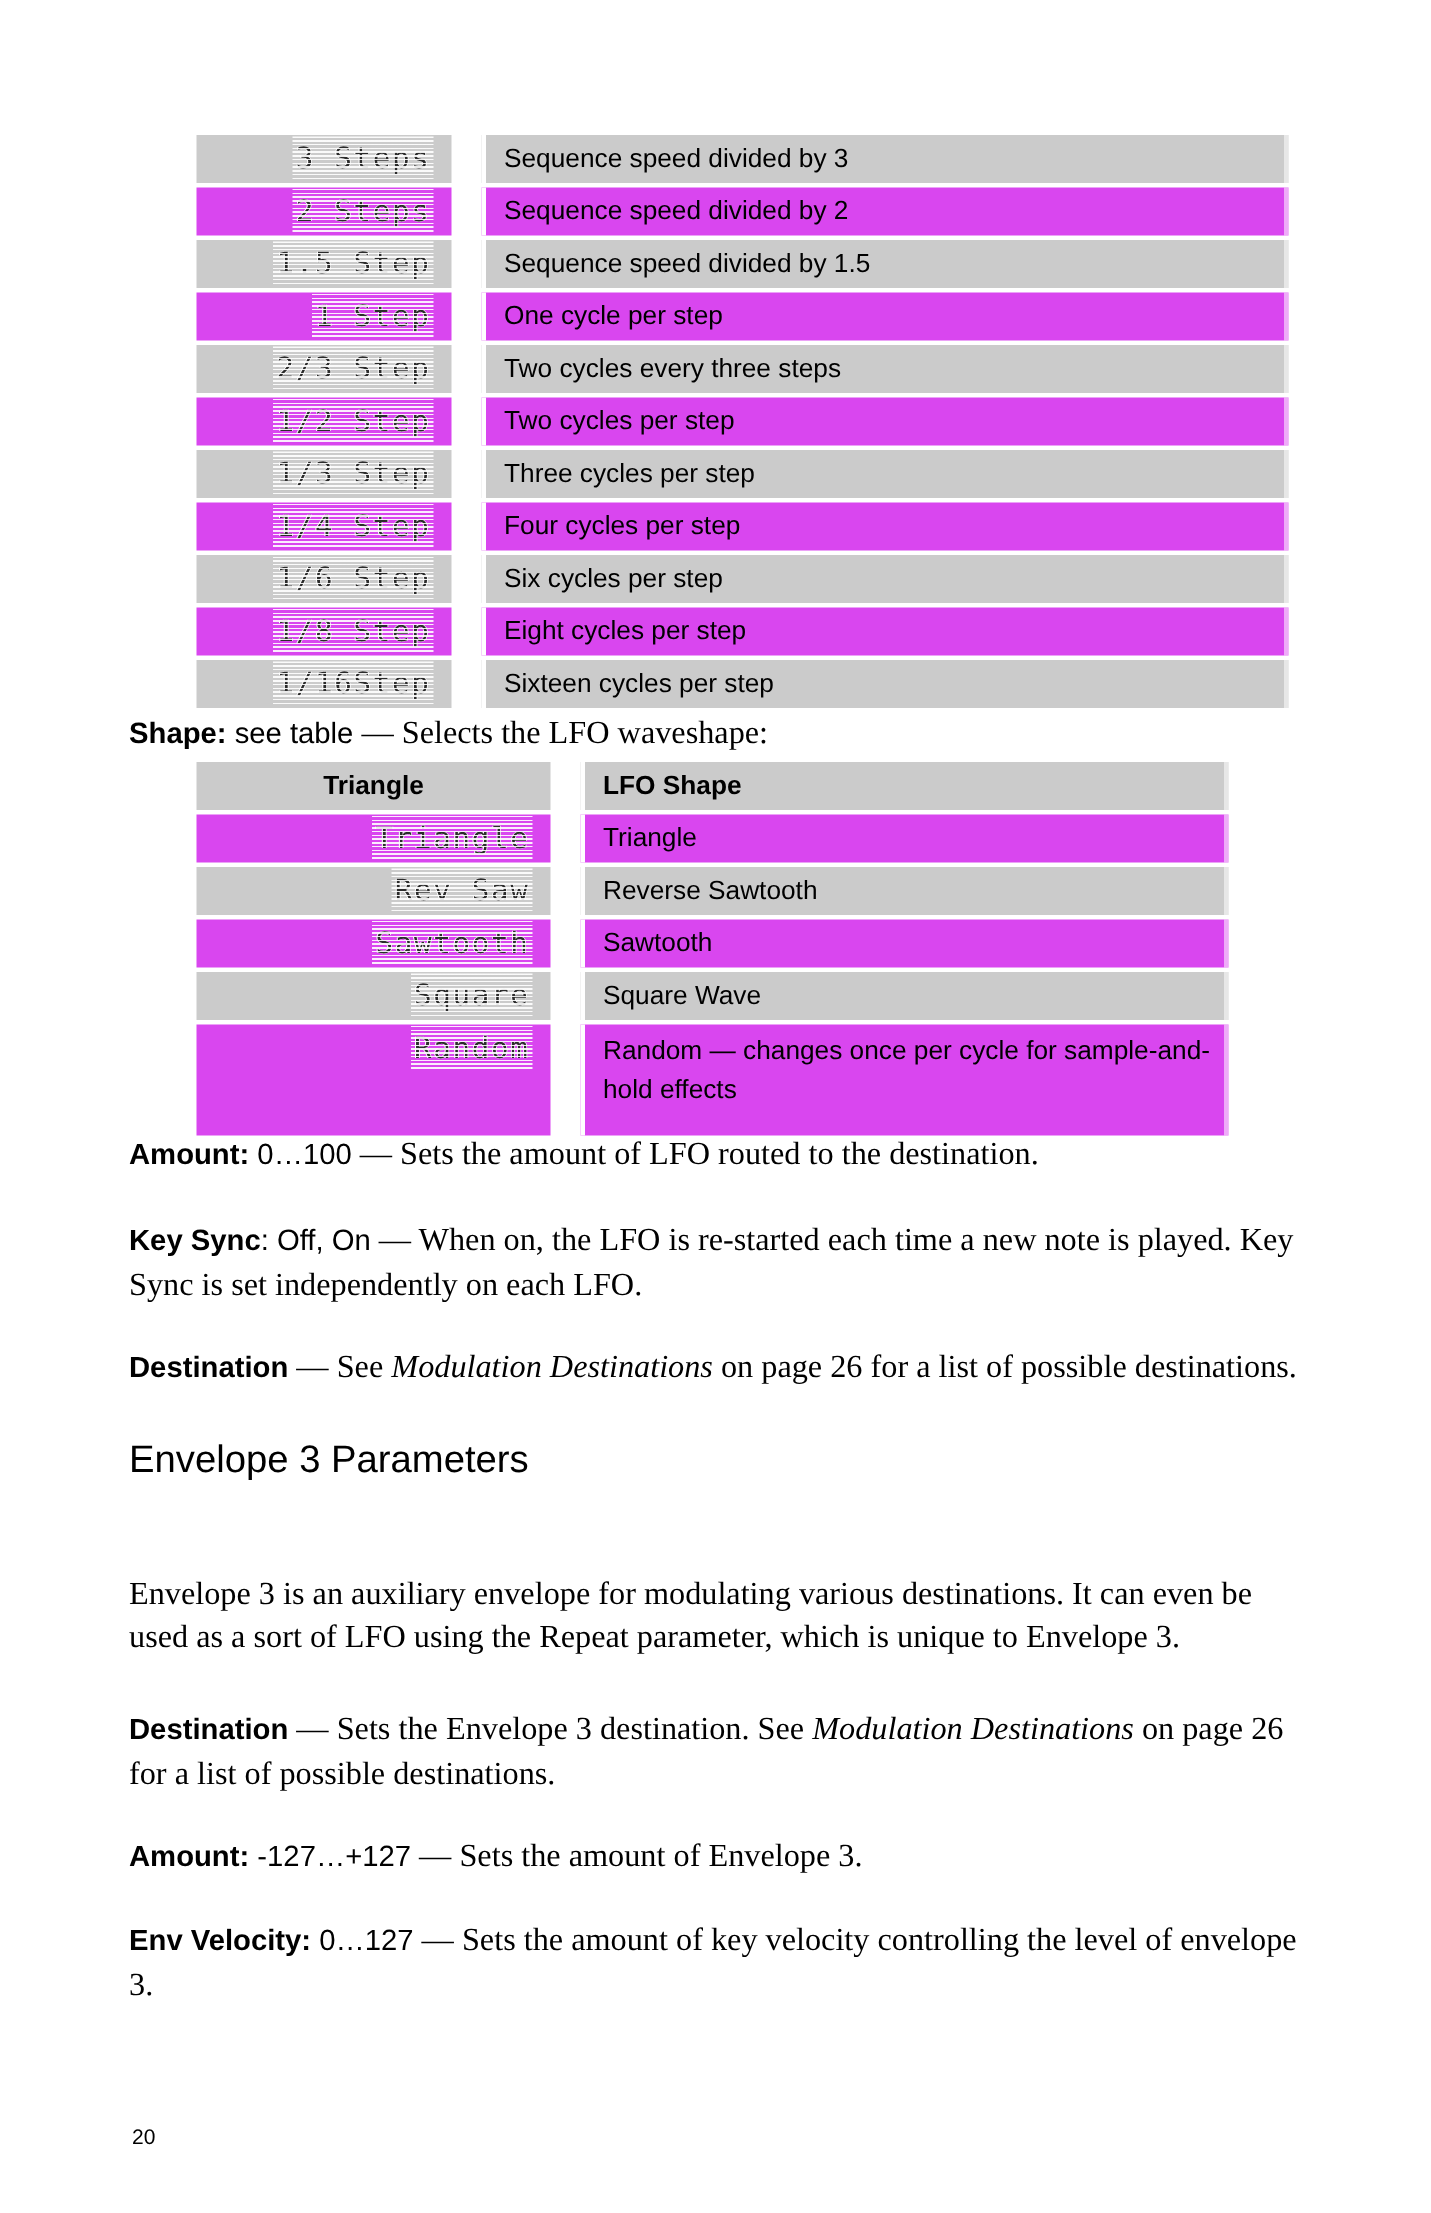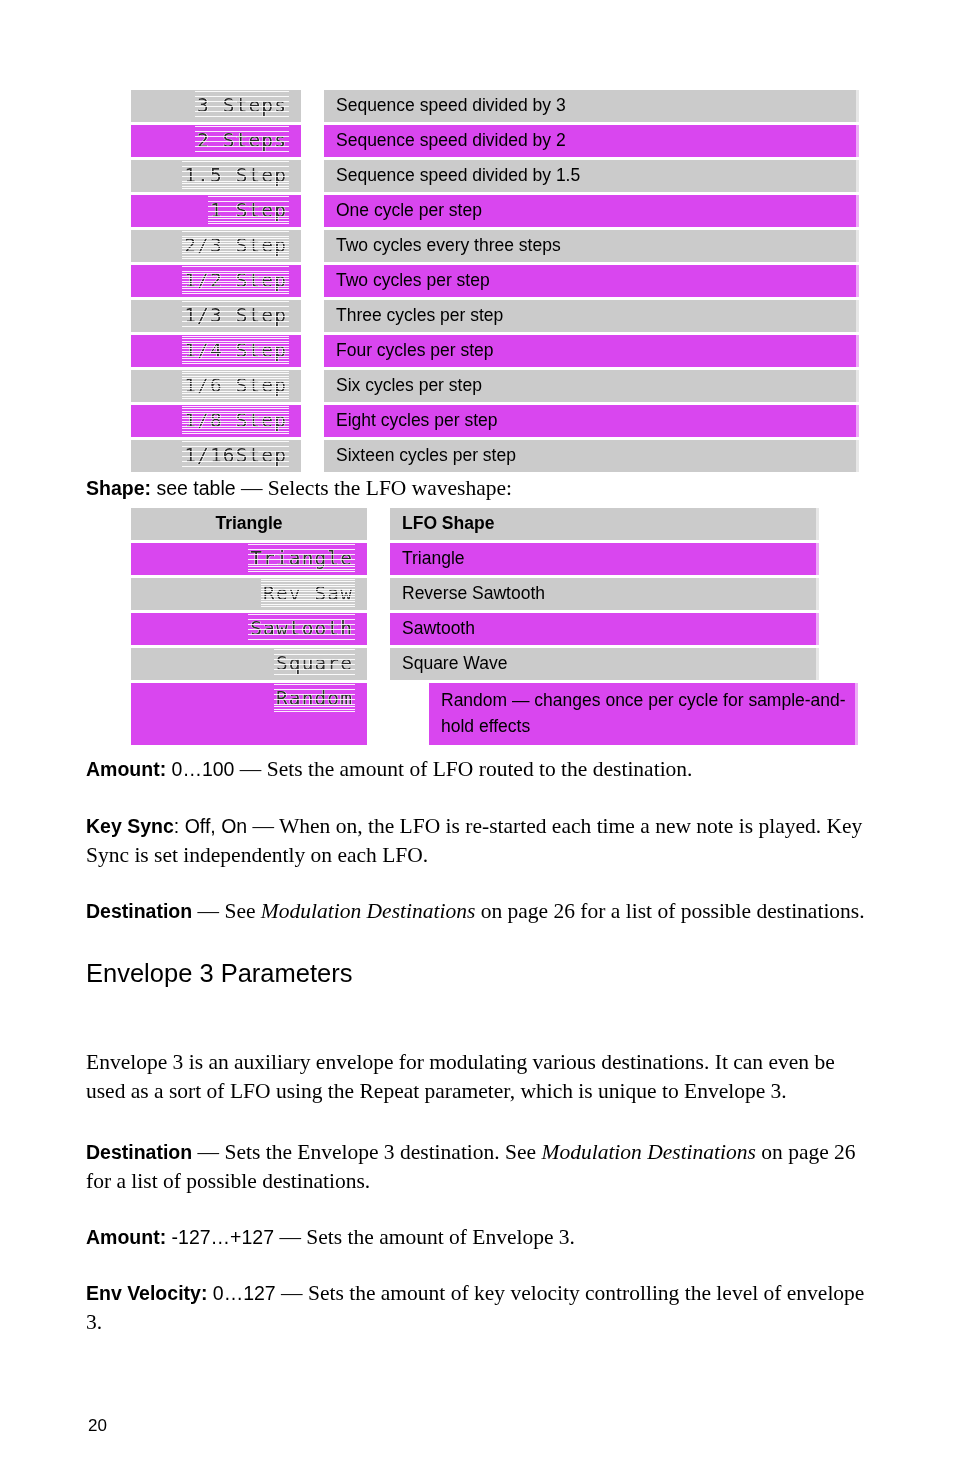--- a/index.html
+++ b/index.html
@@ -74,21 +74,21 @@
   }
   .cell.c-desc {
     padding-left: 12px;
     font-family: "Liberation Sans", sans-serif;
     font-size: 17.5px;
     line-height: 25px;
     color: #000000;
     border-left: 3px solid #ffffff;
     border-right: 3px solid rgba(255,255,255,0.55);
   }
-  .cell.c-desc.tall { line-height: 26px; padding-top: 4px; padding-bottom: 6px; margin-left: 39px; }
+  .cell.c-desc.tall { line-height: 26px; padding-top: 4px; padding-bottom: 18px; }
 
   
   #table-lfo-rate { left: 131px; top: 90px; }
   #table-lfo-rate .c-display { width: 170px; }
   #table-lfo-rate .c-desc { width: 538px; }
 
   
   #table-lfo-shape { left: 131px; top: 508px; }
   #table-lfo-shape .c-display { width: 236px; }
   #table-lfo-shape .c-desc { width: 432px; }
@@ -136,21 +136,21 @@
     font-size: 25.5px;
     line-height: 30px;
     color: #000000;
   }
 
   #page-number {
     position: absolute;
     left: 88px;
     top: 1416px;
     font-family: "Liberation Sans", sans-serif;
-    font-size: 17px;
+    font-size: 14px;
     color: #000000;
   }
 
   
   #para-shape       { top: 452px; }
   #para-amount      { top: 733px; }
   #para-keysync     { top: 790px; }
   #para-destination { top: 875px; }
   #heading-env3     { top: 958px; }
   #para-env3-intro  { top: 1026px; }

